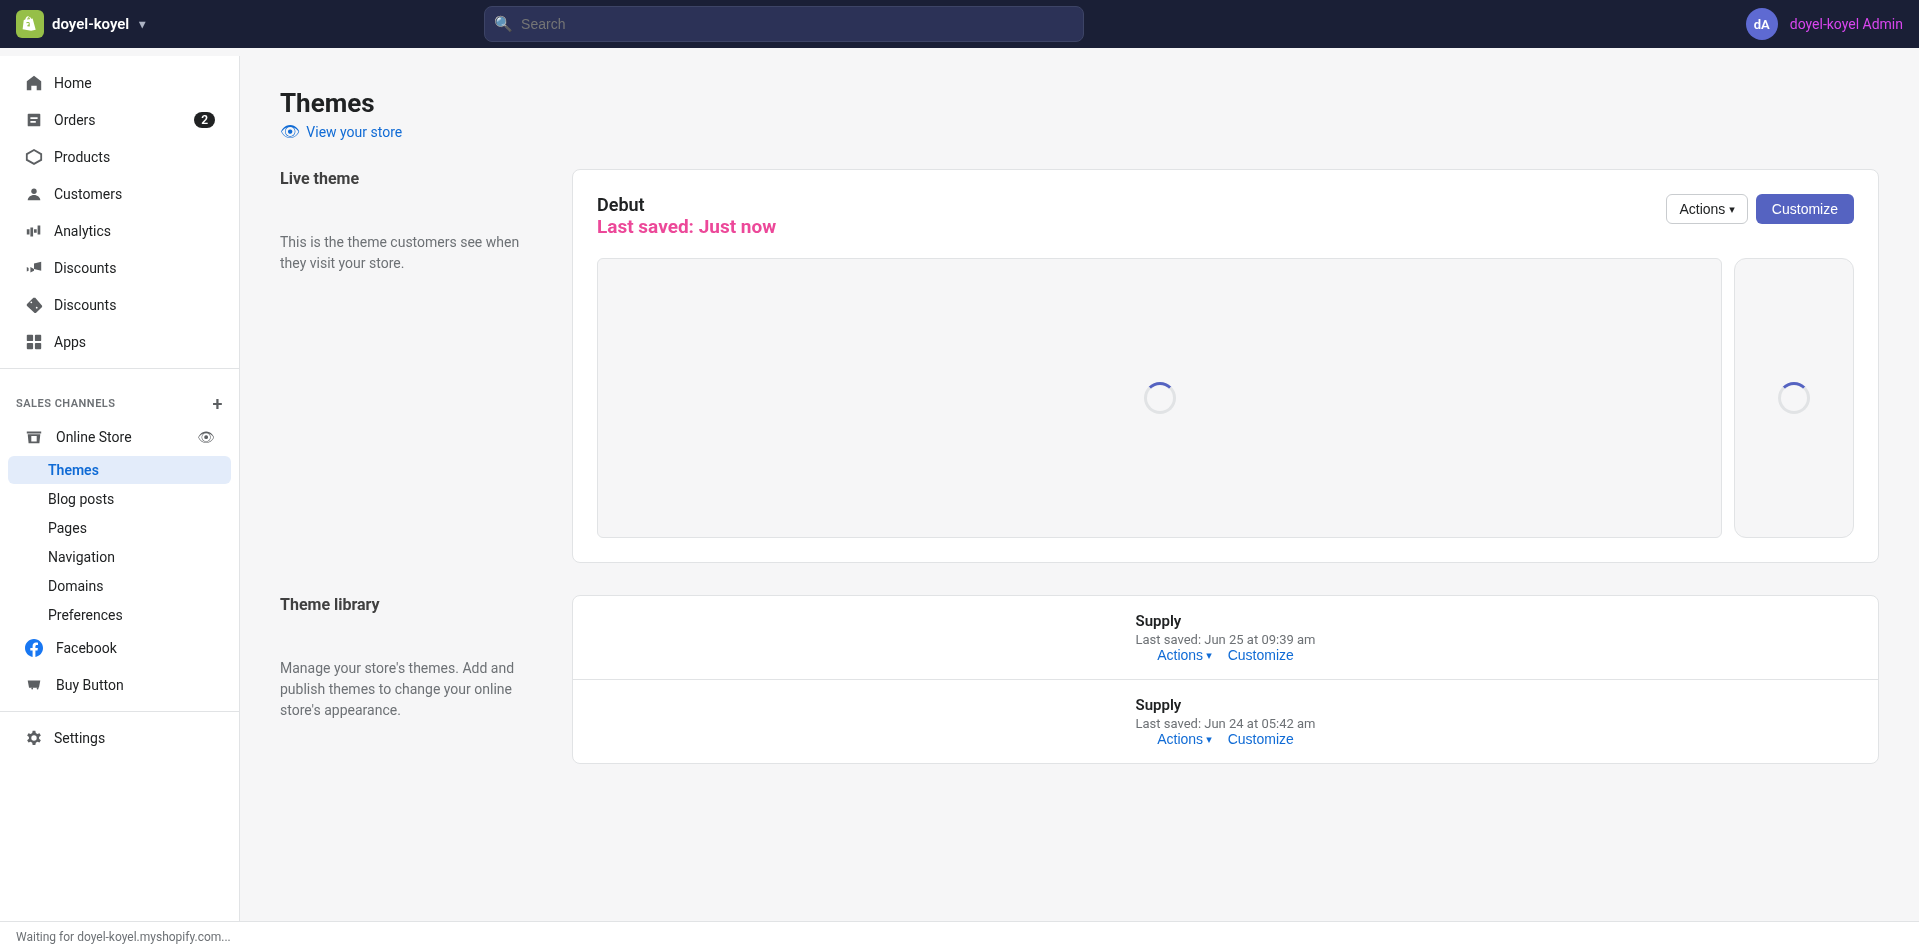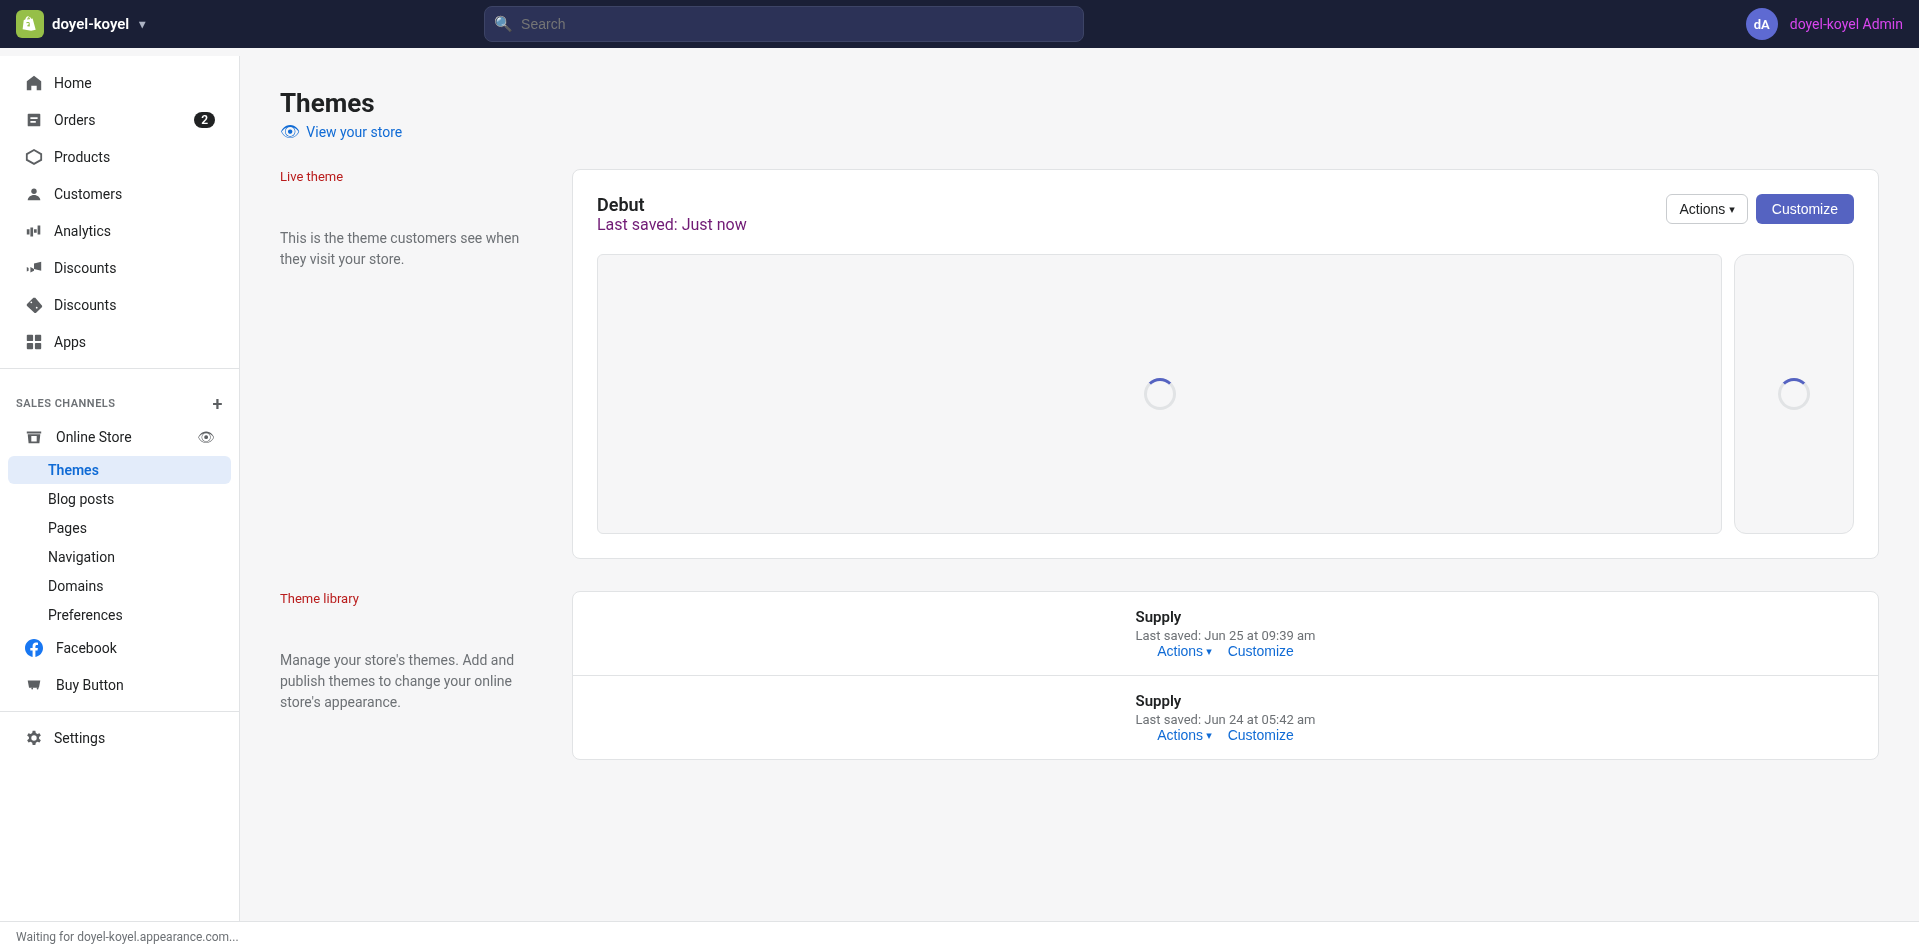--- a/index.html
+++ b/index.html
@@ -77,29 +77,29 @@
 
     
     .main { margin-left: 240px; flex: 1; padding: 32px 40px; }
     .page-title { font-size: 26px; font-weight: 700; color: #202223; margin-bottom: 4px; }
     .view-store-link { display: flex; align-items: center; gap: 6px; color: #106bd5; font-size: 14px; cursor: pointer; text-decoration: none; margin-bottom: 28px; }
     .view-store-link .eye-icon { font-size: 16px; }
 
     
     .section-row { display: flex; gap: 32px; margin-bottom: 32px; align-items: flex-start; }
     .section-info { width: 260px; flex-shrink: 0; }
-    .section-info h2 { font-size: 13px; font-weight: 400; color: #b91c1c; margin-bottom: 8px; }
+    .section-info h2 { font-size: 16px; font-weight: 700; color: #404040; margin-bottom: 8px; }
     .section-info p { font-size: 14px; color: #6d7175; line-height: 1.5; margin-top: 44px; }
     .theme-card {
       flex: 1; background: #fff; border: 1px solid #e1e3e5; border-radius: 8px;
       padding: 24px; 
     }
     .theme-card-header { display: flex; align-items: flex-start; justify-content: space-between; margin-bottom: 4px; }
     .theme-name { font-size: 18px; font-weight: 600; color: #202223; }
-    .theme-saved { font-size: 16px; color: #701a75; margin-bottom: 16px; }
+    .theme-saved { font-size: 19px; color: #ec4899; margin-bottom: 16px; font-weight: bold; }
     .theme-card-actions { display: flex; gap: 8px; align-items: center; }
     .btn-actions {
       display: flex; align-items: center; gap: 4px;
       border: 1px solid #c9cccf; background: #fff; border-radius: 6px;
       padding: 6px 12px; font-size: 14px; cursor: pointer; color: #202223;
     }
     .btn-actions .chevron { font-size: 11px; }
     .btn-customize {
       background: #5563c1; color: #fff; border: none; border-radius: 6px;
       padding: 7px 16px; font-size: 14px; font-weight: 500; cursor: pointer;
@@ -396,14 +396,14 @@
             <button class="link-btn">Customize</button>
           </div>
         </div>
       </div>
     </div>
 
   </main>
 </div>
 
 <div class="statusbar">
-  <span>Waiting for doyel-koyel.appearance.com...</span>
+  <span>Waiting for doyel-koyel.myshopify.com...</span>
 </div>
 
 </body></html>

